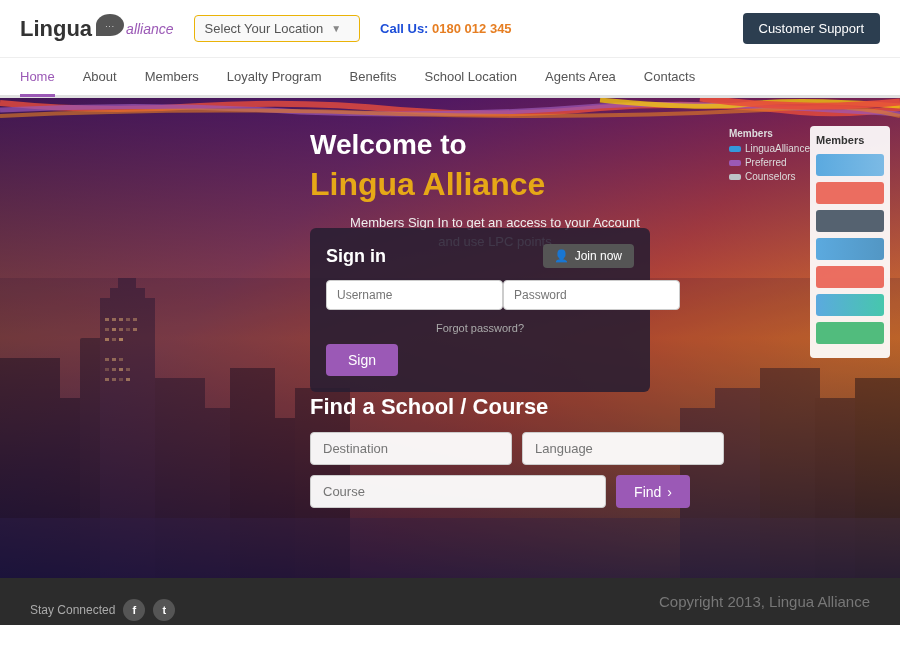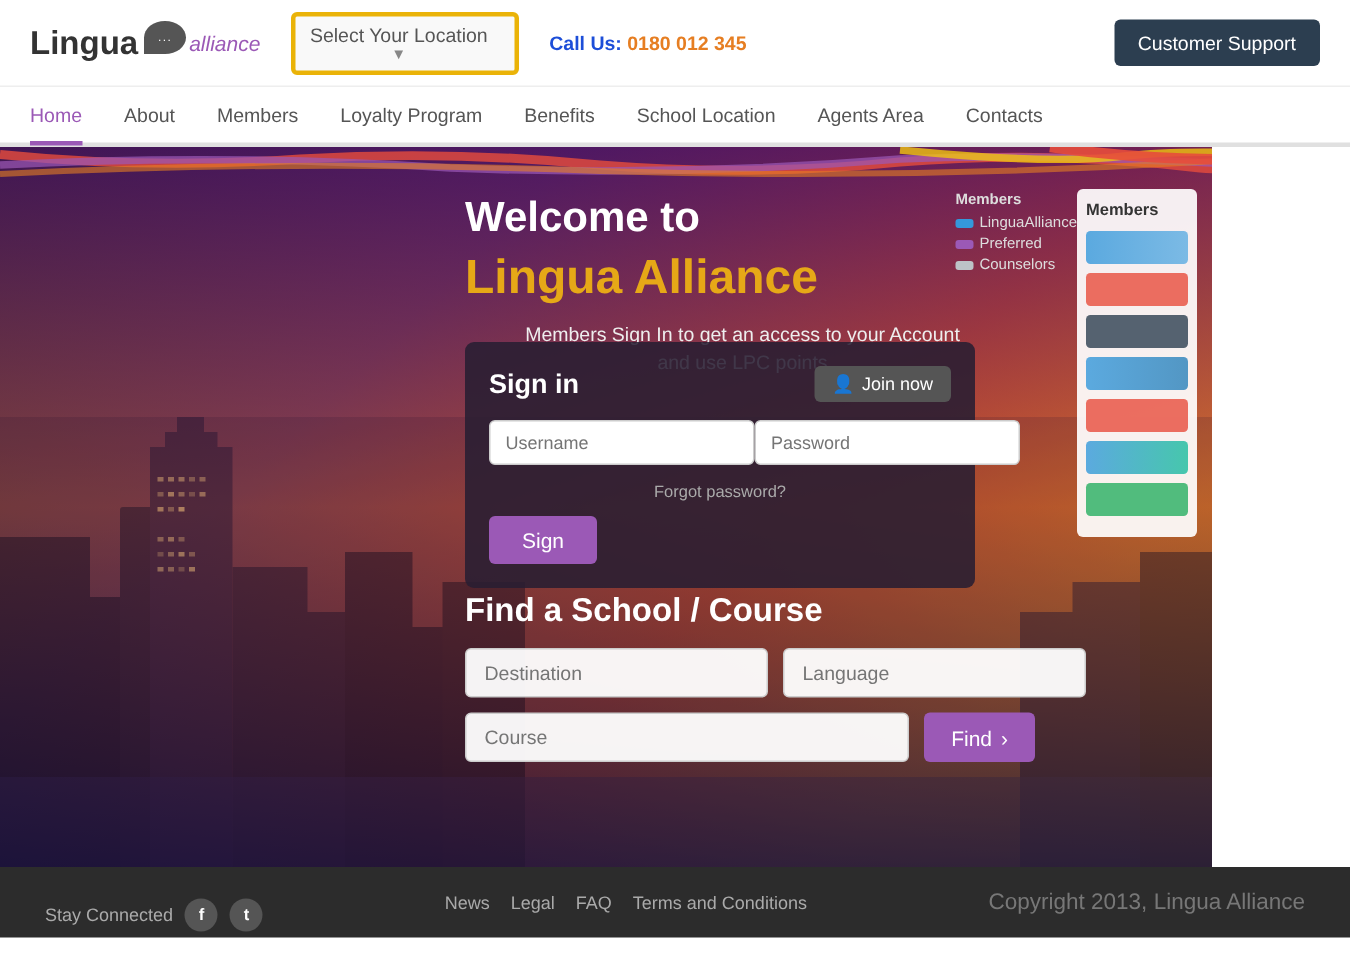--- a/index.html
+++ b/index.html
@@ -31,29 +31,28 @@
     }
     .logo-bubble::after {
       content: '...';
       color: #fff;
       font-size: 8px;
       letter-spacing: 1px;
     }
     .location-select {
       display: flex;
       align-items: center;
-      border: 3px solid #eab308;
+      border: 1px solid #eab308;
       border-radius: 4px;
       padding: 5px 10px;
       font-size: 13px;
       color: #555;
       cursor: pointer;
       margin-right: 20px;
       background: #f9f9f9;
-      flex-direction: column;
     }
     .location-select span { margin-right: 8px; }
     .location-select .arrow { font-size: 10px; color: #888; }
     .call-us {
       font-size: 13px;
       color: #555;
       flex: 1;
     }
     .call-us span { color: #1d4ed8; font-weight: bold; }
     .customer-support-btn {
@@ -81,21 +80,21 @@
       color: #555;
       margin-right: 28px;
       padding: 10px 0;
       cursor: pointer;
     }
     .nav a.active { color: #9b59b6; border-bottom: 3px solid #9b59b6; margin-bottom: -3px; }
 
     
     .hero {
       position: relative;
-      width: 808px;
+      width: 900px;
       height: 480px;
       overflow: hidden;
       background: linear-gradient(135deg, #1a1a2e 0%, #4a2060 30%, #c0392b 60%, #e67e22 80%, #f39c12 100%);
     }
     .hero-bg {
       position: absolute;
       inset: 0;
       background: 
         linear-gradient(to bottom, rgba(80,20,100,0.7) 0%, rgba(200,100,50,0.5) 50%, rgba(20,20,60,0.8) 100%);
     }
@@ -466,20 +465,14 @@
     <div style="width:68px;height:22px;background:#27ae60;border-radius:3px;margin-bottom:6px;opacity:0.8;"></div>
   </div>
 </div>
 
 <div class="footer">
   <div class="footer-left">
     <span>Stay Connected</span>
     <div class="social-icon">f</div>
     <div class="social-icon">t</div>
   </div>
-  <div class="footer-center">
-    <a>News</a>
-    <a>Legal</a>
-    <a>FAQ</a>
-    <a>Terms and Conditions</a>
-  </div>
   <div class="footer-right">Copyright 2013, Lingua Alliance</div>
 </div>
 
 </body></html>

